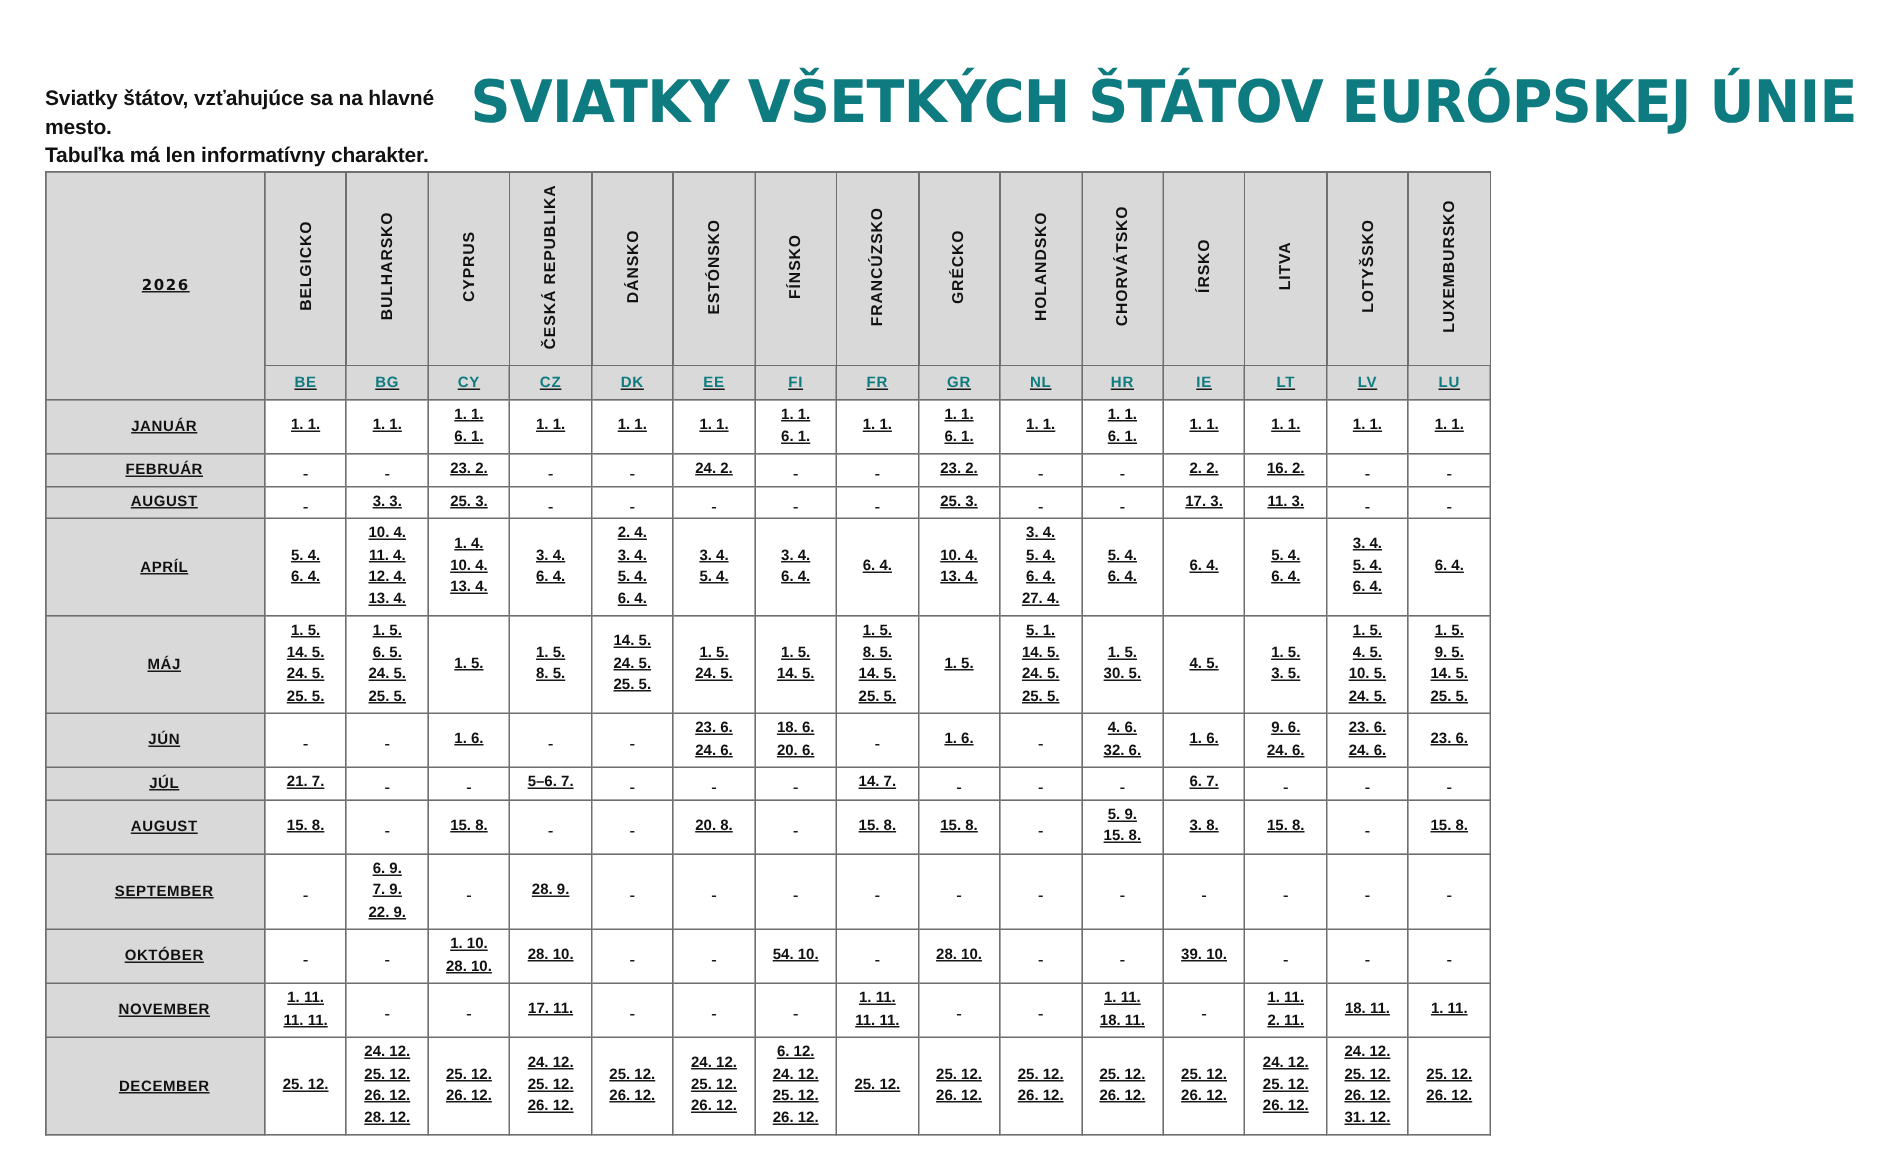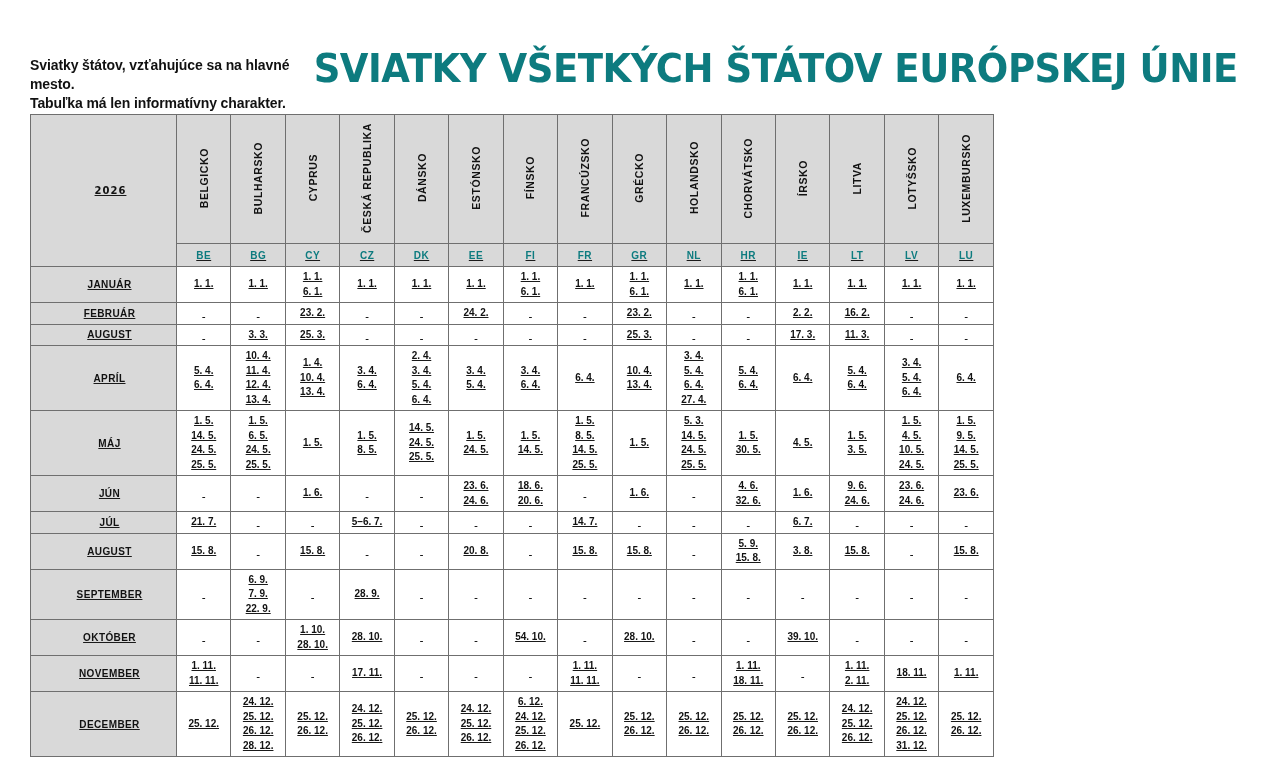--- a/index.html
+++ b/index.html
@@ -392,21 +392,21 @@
           <td class="datecell">
             <div>1. 5.</div>
             <div>8. 5.</div>
             <div>14. 5.</div>
             <div>25. 5.</div>
           </td>
           <td class="datecell">
             <div>1. 5.</div>
           </td>
           <td class="datecell">
-            <div>5. 3.</div>
+            <div>5. 1.</div>
             <div>14. 5.</div>
             <div>24. 5.</div>
             <div>25. 5.</div>
           </td>
           <td class="datecell">
             <div>1. 5.</div>
             <div>30. 5.</div>
           </td>
           <td class="datecell">
             <div>4. 5.</div>

